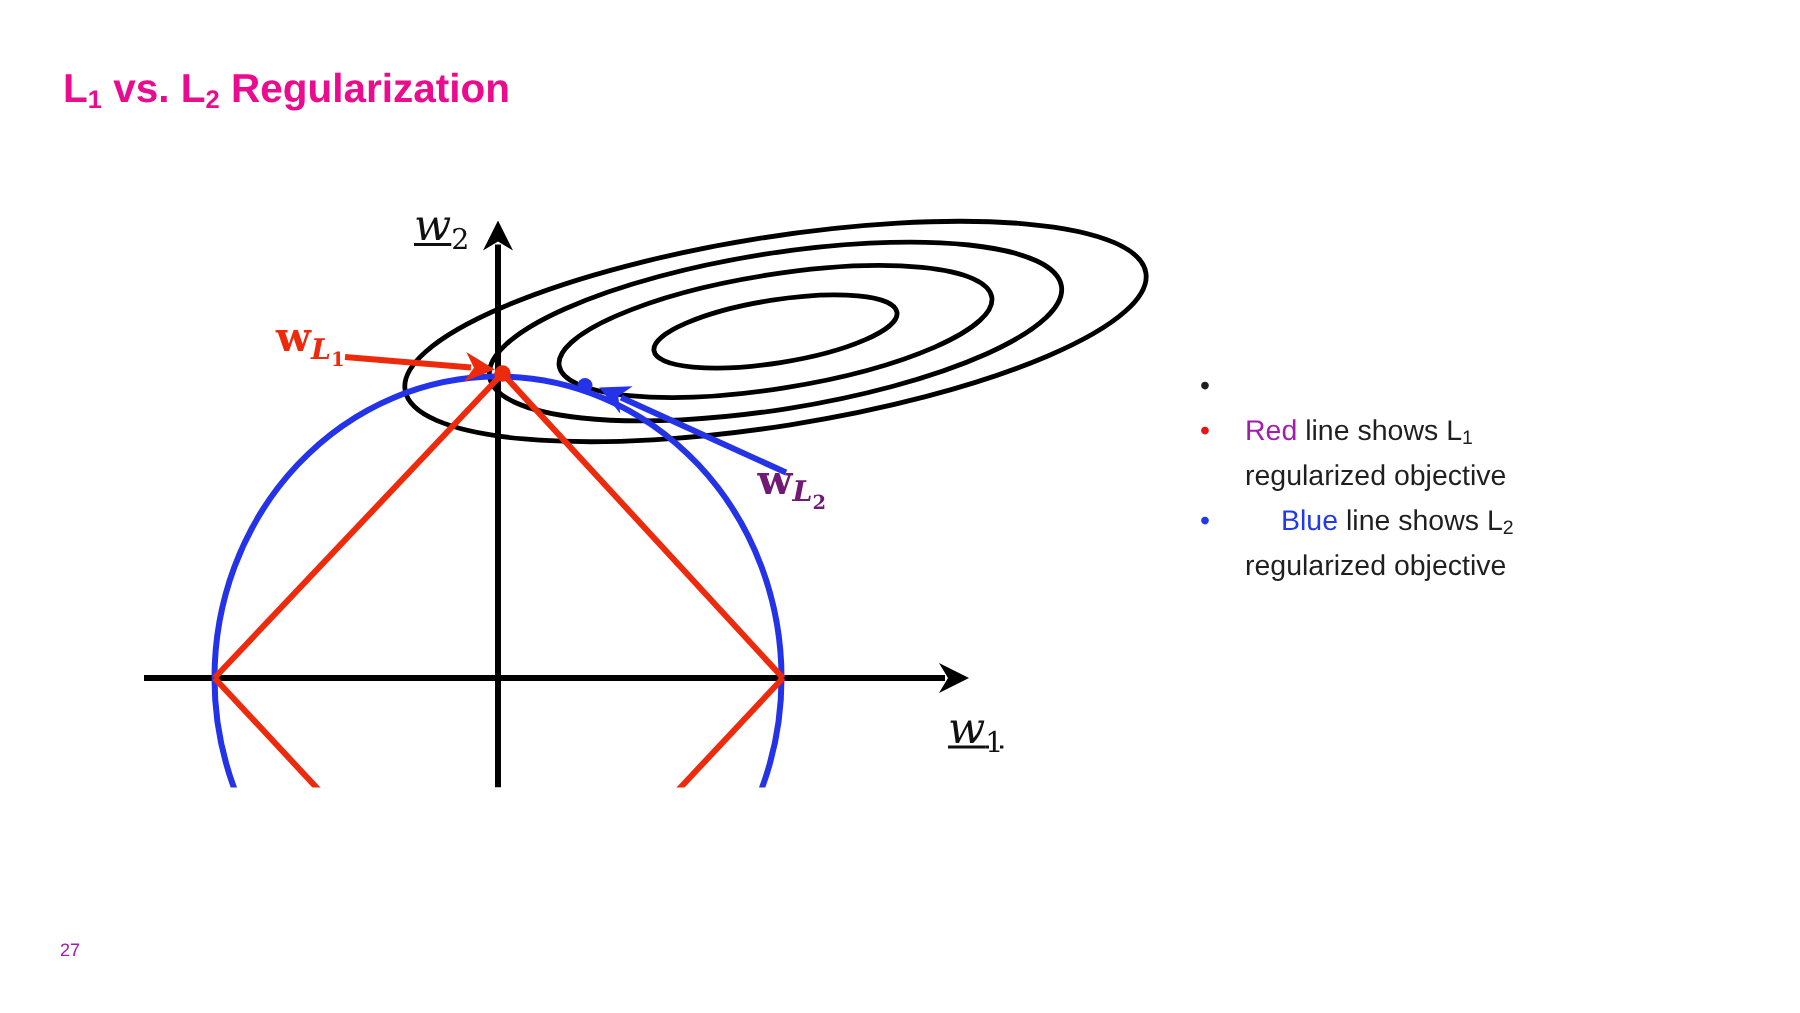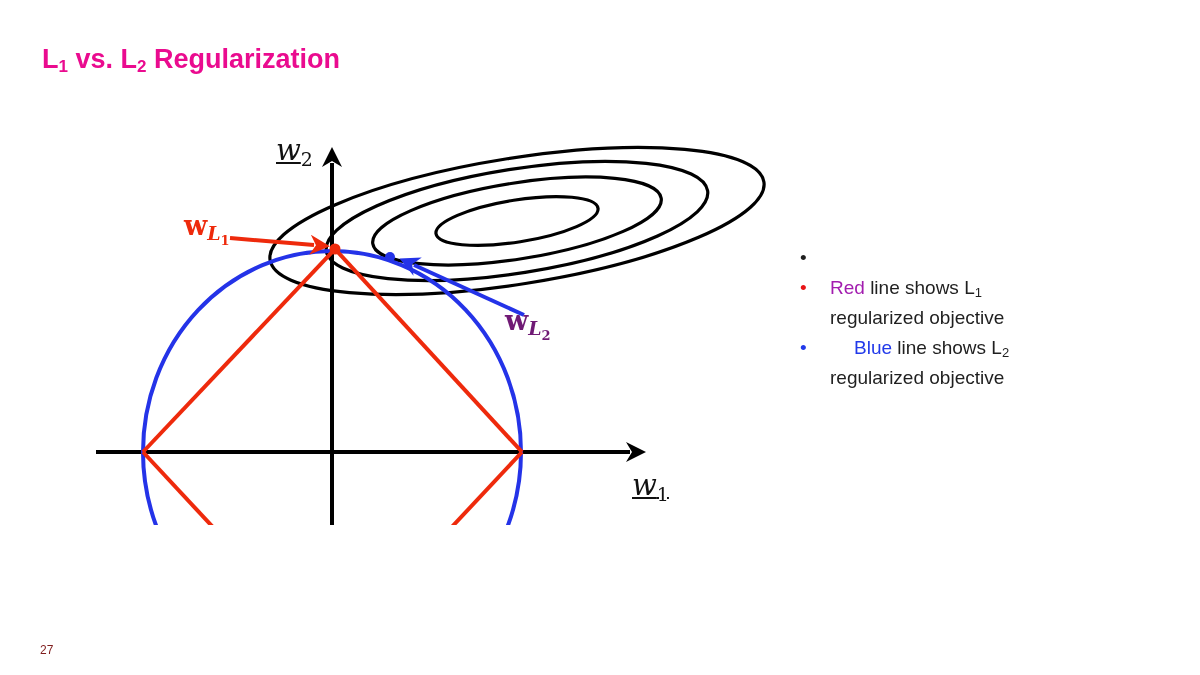--- a/index.html
+++ b/index.html
@@ -26,21 +26,21 @@
   .sol-label .sl{font-size:19px;font-style:italic;vertical-align:-5px;}
   .sol-label .si{font-size:13px;font-style:normal;vertical-align:-10px;}
   
   .bullets{position:absolute;left:800px;top:243px;width:330px;}
   .bullet-row{display:flex;align-items:flex-start;}
   .bmark{width:30px;font-size:19px;line-height:30px;flex:0 0 30px;}
   .btext{width:286px;font-size:19px;line-height:30px;color:#1f1f1f;}
   .kw-bold{font-weight:bold;}
   .btext sub{font-size:13px;vertical-align:-3px;line-height:0;}
   
-  .page-num{position:absolute;left:40px;top:643px;font-size:12px;color:#7f1d1d;}
+  .page-num{position:absolute;left:40px;top:626px;font-size:12px;color:#a21caf;}
 </style>
 </head>
 <body>
 
 <div class="slide-title" style="color: rgb(234, 11, 143);">
   <span>L</span><span class="tsub">1</span><span> vs. L</span><span class="tsub">2</span><span> Regularization</span>
 </div>
 
 <svg class="fig-svg" width="1200" height="675" viewBox="0 0 1200 675">
   <defs>

